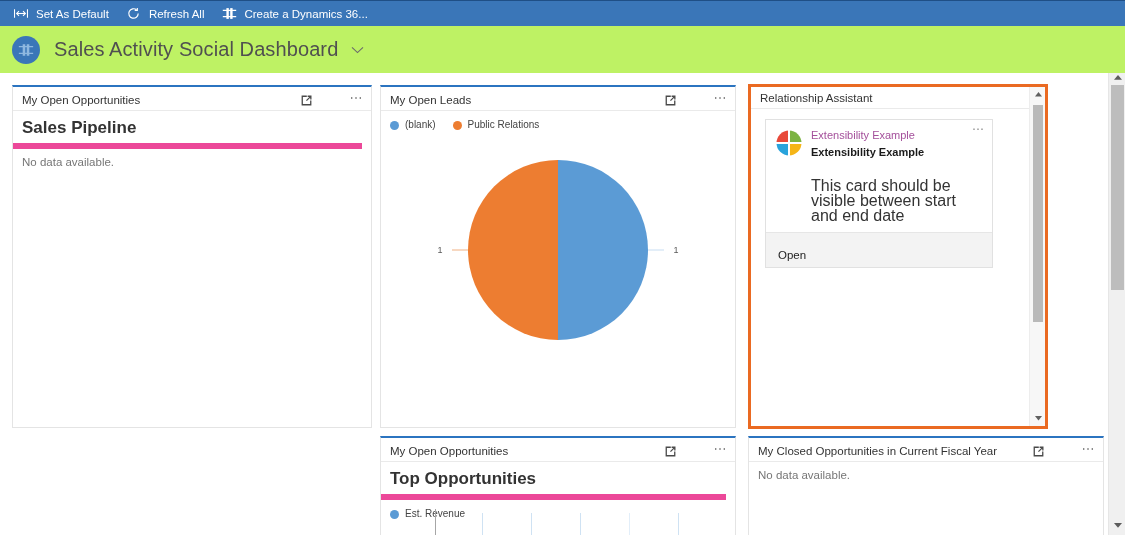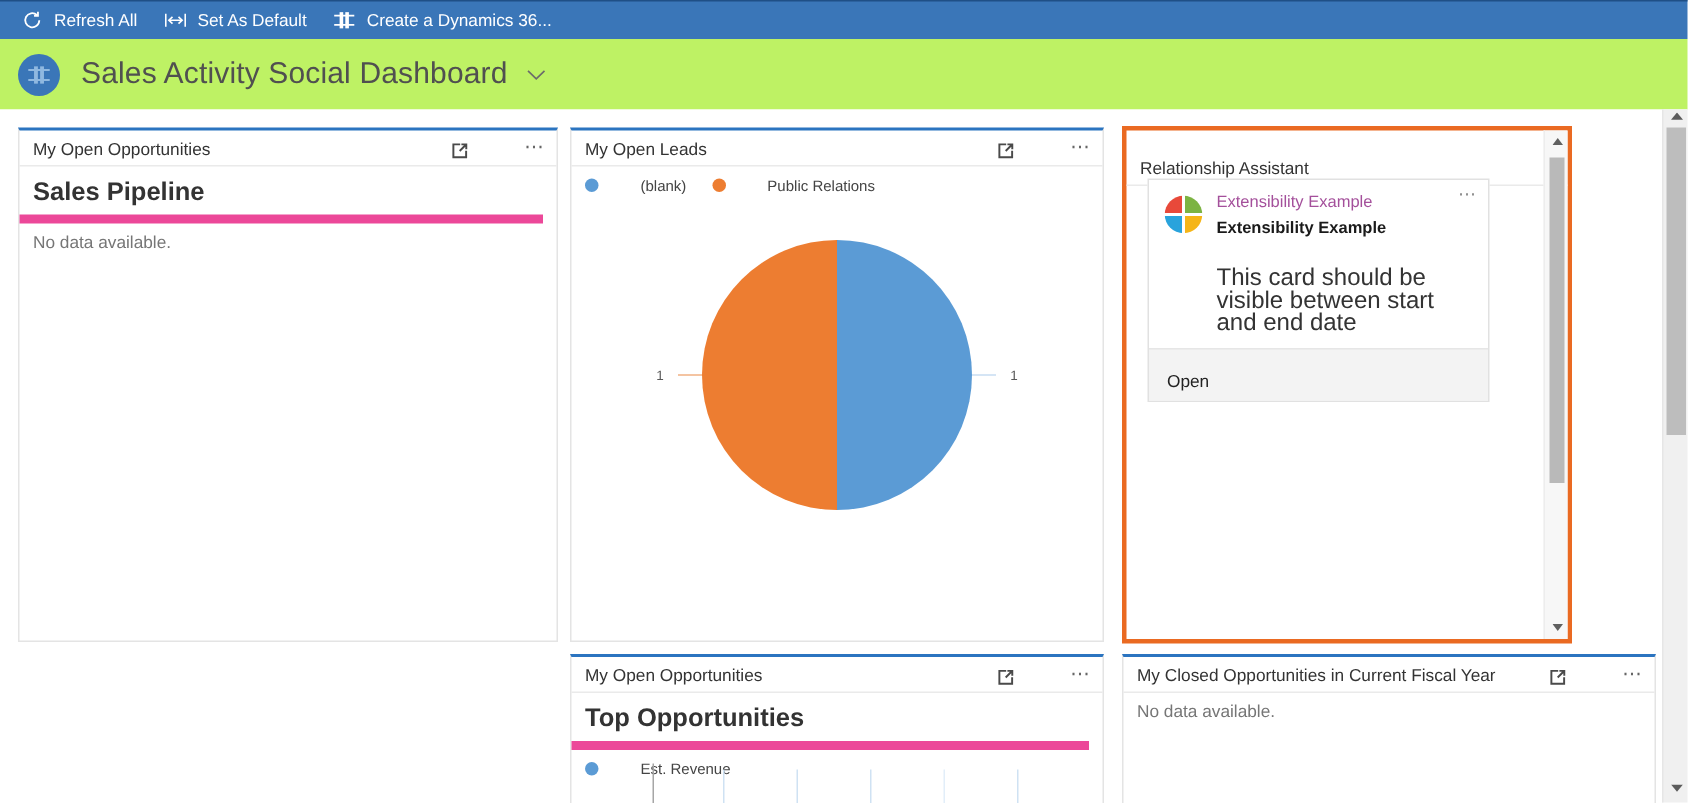--- a/index.html
+++ b/index.html
@@ -102,38 +102,38 @@
   .nodata {
     font-size: 11.5px; color: #767676;
     padding: 7px 0 0 9px;
   }
 
   
   .legend {
     display: flex; align-items: center;
     padding: 8px 0 0 9px; gap: 7px;
   }
-  .leg-item { display: flex; align-items: flex-start; margin-right: 10px; gap: 22px; }
+  .leg-item { display: flex; align-items: flex-end; margin-right: 10px; }
   .leg-dot {
     width: 9px; height: 9px; border-radius: 50%;
     margin-right: 6px; flex: 0 0 auto;
   }
   .leg-lbl { font-size: 10px; color: #444; white-space: nowrap; }
 
   
   #pie-wrap { position: relative; width: 100%; height: 270px; }
   #pie-svg { position: absolute; left: 50%; top: 10px; transform: translateX(-50%); }
   .pie-val { font-size: 9px; fill: #595959; }
 
   
   #ra-panel {
     border: 3px solid #ea6a22;
     border-top: 3px solid #ea6a22;
   }
-  #ra-panel .panel-head { margin-top: 16px; }
+  #ra-panel .panel-head { margin-top: 1px; }
   #ra-card {
     position: absolute; left: 14px; top: 32px;
     width: 228px;
     background: #ffffff;
     border: 1px solid #e1e1e1;
   }
   #ra-card-body { display: flex; padding: 8px 8px 9px 8px; }
   #ra-icon { width: 26px; height: 26px; flex: 0 0 auto; margin: 2px 9px 0 2px; }
   #ra-text { flex: 1 1 auto; min-width: 0; }
   #ra-link {
@@ -184,37 +184,37 @@
   #bar-area { position: relative; width: 100%; height: 100%; }
   .gridline { position: absolute; bottom: 0; width: 1px; }
 </style>
 </head>
 <body>
 
 <div id="commandbar">
 
   <div class="cmd-btn">
     <span class="cmd-ico">
-      <svg width="13" height="13" viewBox="0 0 13 13">
-        <path d="M11.2 6.5a4.7 4.7 0 1 1-1.6-3.55" fill="none" stroke="#fff" stroke-width="1.2"></path>
-        <path d="M10.3 0.9v2.6H7.7" fill="none" stroke="#fff" stroke-width="1.2"></path>
-      </svg>
-    </span>
-    <span>Refresh All</span>
-  </div>
-
-  <div class="cmd-btn">
-    <span class="cmd-ico">
       <svg width="14" height="11" viewBox="0 0 14 11">
         <path d="M0.5 1.2v8.6M13.5 1.2v8.6" stroke="#fff" stroke-width="1.1"></path>
         <path d="M3 5.5h8" stroke="#fff" stroke-width="1.1"></path>
         <path d="M5 3.2L2.6 5.5 5 7.8M9 3.2l2.4 2.3L9 7.8" fill="none" stroke="#fff" stroke-width="1.1"></path>
       </svg>
     </span>
     <span>Set As Default</span>
+  </div>
+
+  <div class="cmd-btn">
+    <span class="cmd-ico">
+      <svg width="13" height="13" viewBox="0 0 13 13">
+        <path d="M11.2 6.5a4.7 4.7 0 1 1-1.6-3.55" fill="none" stroke="#fff" stroke-width="1.2"></path>
+        <path d="M10.3 0.9v2.6H7.7" fill="none" stroke="#fff" stroke-width="1.2"></path>
+      </svg>
+    </span>
+    <span>Refresh All</span>
   </div>
 
   <div class="cmd-btn">
     <span class="cmd-ico">
       <svg width="15" height="13" viewBox="0 0 15 13">
         <path d="M0.8 3.4h13.4M0.8 9.6h13.4" stroke="#fff" stroke-width="1.1"></path>
         <rect x="4.4" y="1.1" width="2.4" height="10.8" fill="#fff"></rect>
         <rect x="8.2" y="1.1" width="2.4" height="10.8" fill="#fff"></rect>
       </svg>
     </span>

